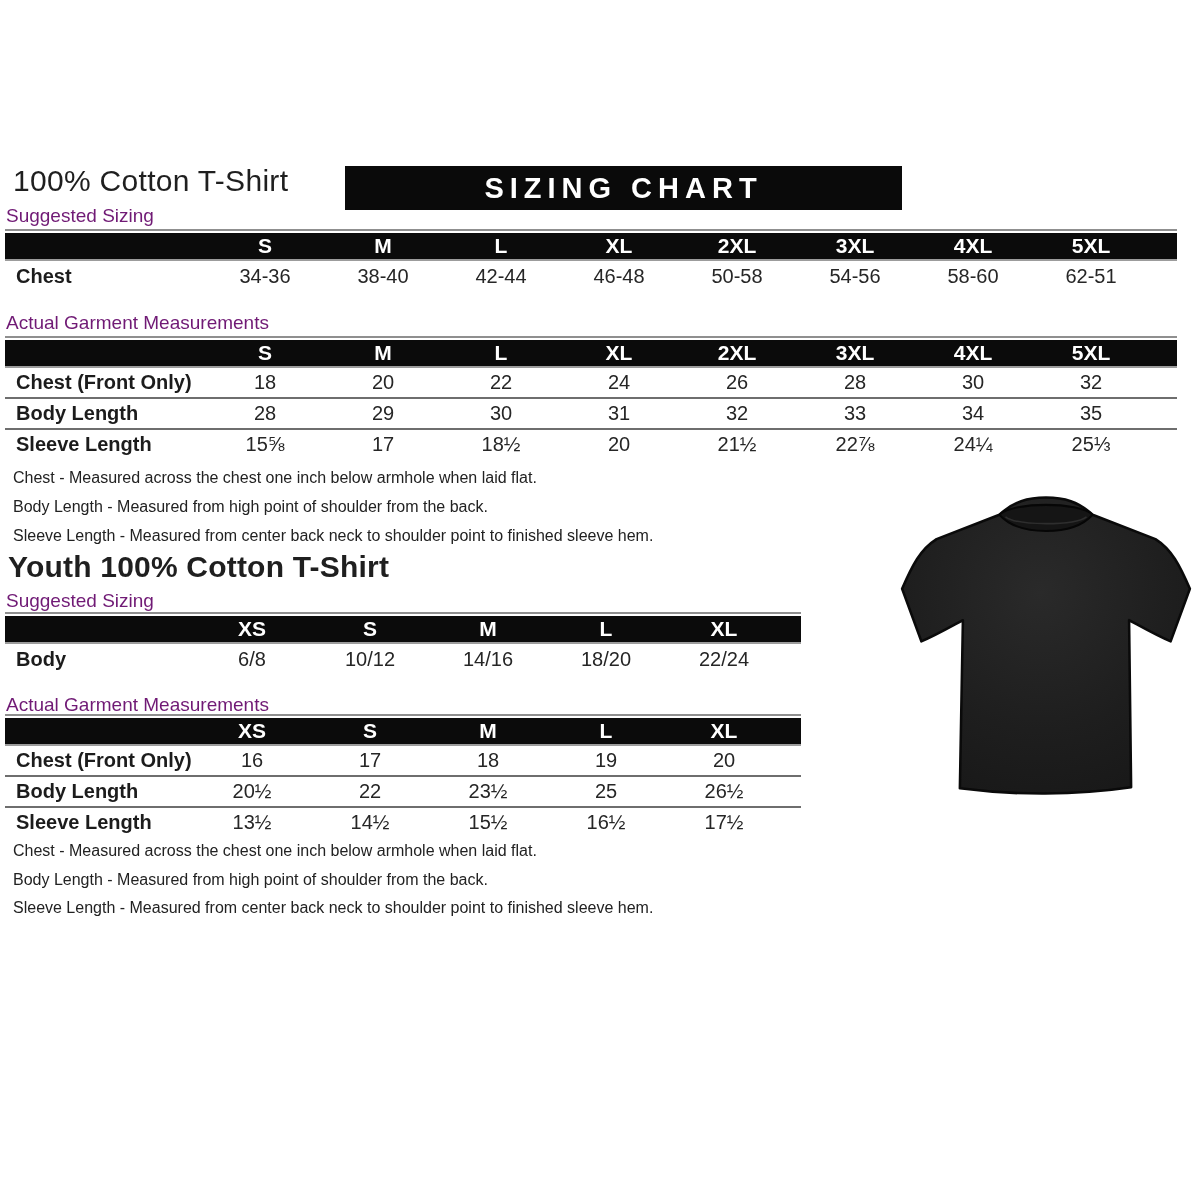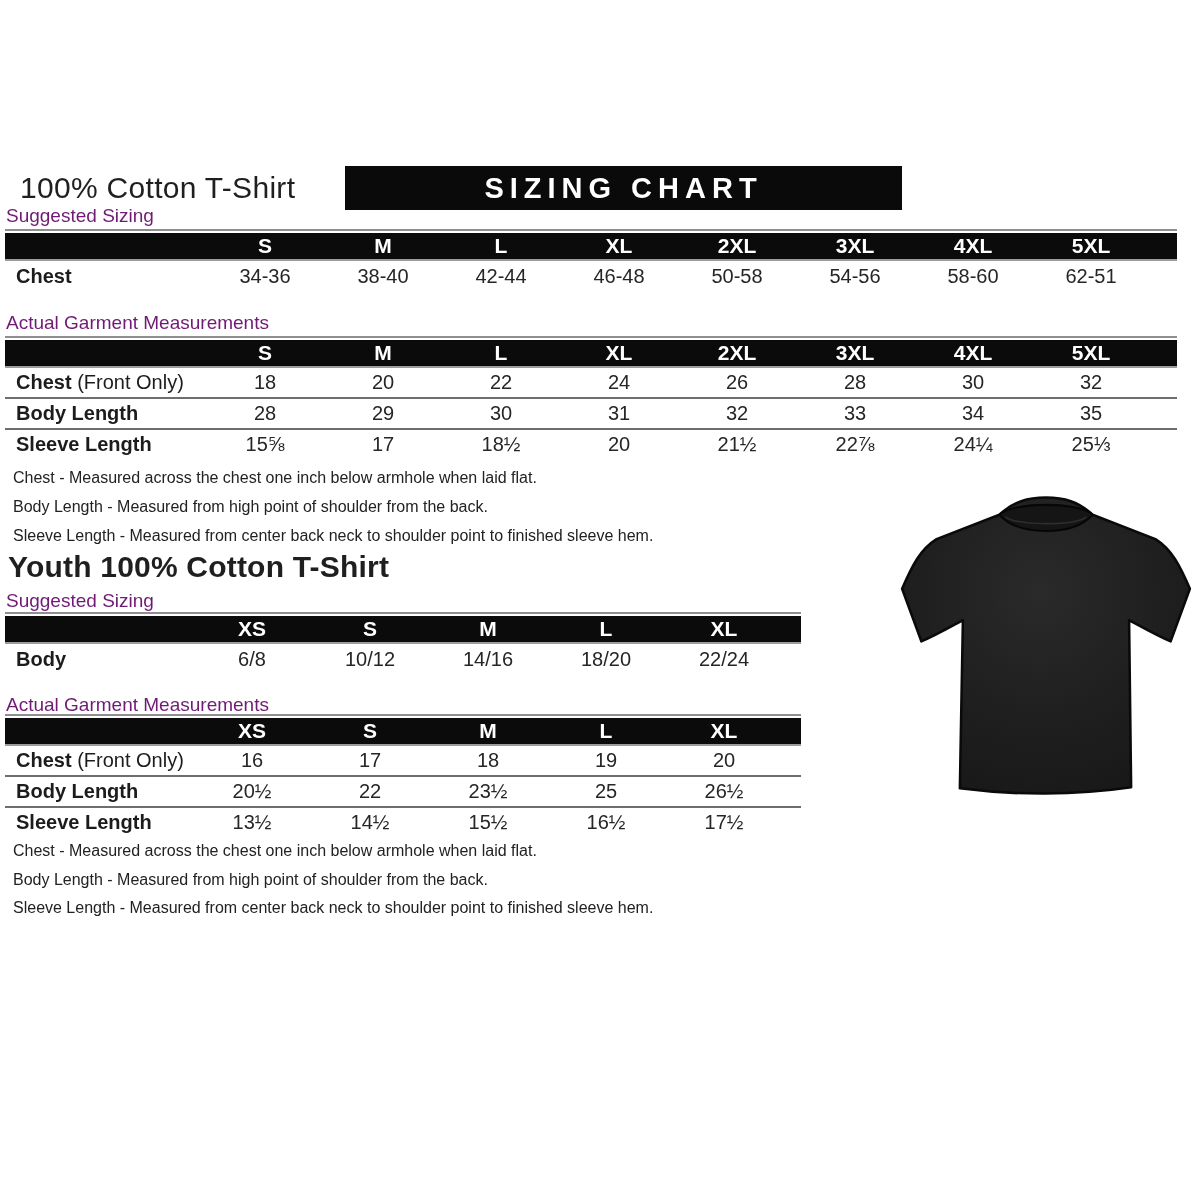--- a/index.html
+++ b/index.html
@@ -42,37 +42,37 @@
   .size-table thead th{
     background:#0b0b0b;color:#ffffff;font-size:21px;font-weight:700;
     height:26px;padding:0;text-align:center;border-top:2px solid #ffffff;
   }
   .size-table tbody td{
     font-size:20px;text-align:center;height:29px;padding:0;vertical-align:middle;color:#262626;
   }
   #adult-sug-table tbody td{height:31px;}
   #youth-sug-table tbody td{height:30px;}
   .size-table tbody td.lbl{text-align:left;padding-left:11px;font-weight:700;color:#1c1c1c;}
-  .size-table tbody td.lbl span{font-weight:400;}
+  .size-table tbody td.lbl span{font-weight:700;}
   .size-table tbody tr:first-child td{border-top:2px solid #9c9c9c;}
   table.grid tbody tr + tr td{border-top:2px solid #6e6e6e;}
 
   
   .notes{line-height:29px;}
   #adult-notes{left:13px;top:463px;}
   #youth-notes{left:13px;top:837px;line-height:28.5px;}
   .note-line{font-size:16px;color:#222;}
 
   
   #tshirt-art{left:894px;top:492px;width:304px;height:310px;}
 </style>
 </head>
 <body>
 
-<h1 class="abs" id="adult-title" style="margin:7px;">100% Cotton T-Shirt</h1>
+<h1 class="abs" id="adult-title" style="margin:0;">100% Cotton T-Shirt</h1>
 <div class="abs" id="banner">SIZING CHART</div>
 
 <div class="abs section-label" id="adult-sug-label">Suggested Sizing</div>
 <table class="abs size-table adult" id="adult-sug-table">
     <colgroup>
       <col class="label">
       <col class="val">
       <col class="val">
       <col class="val">
       <col class="val">

